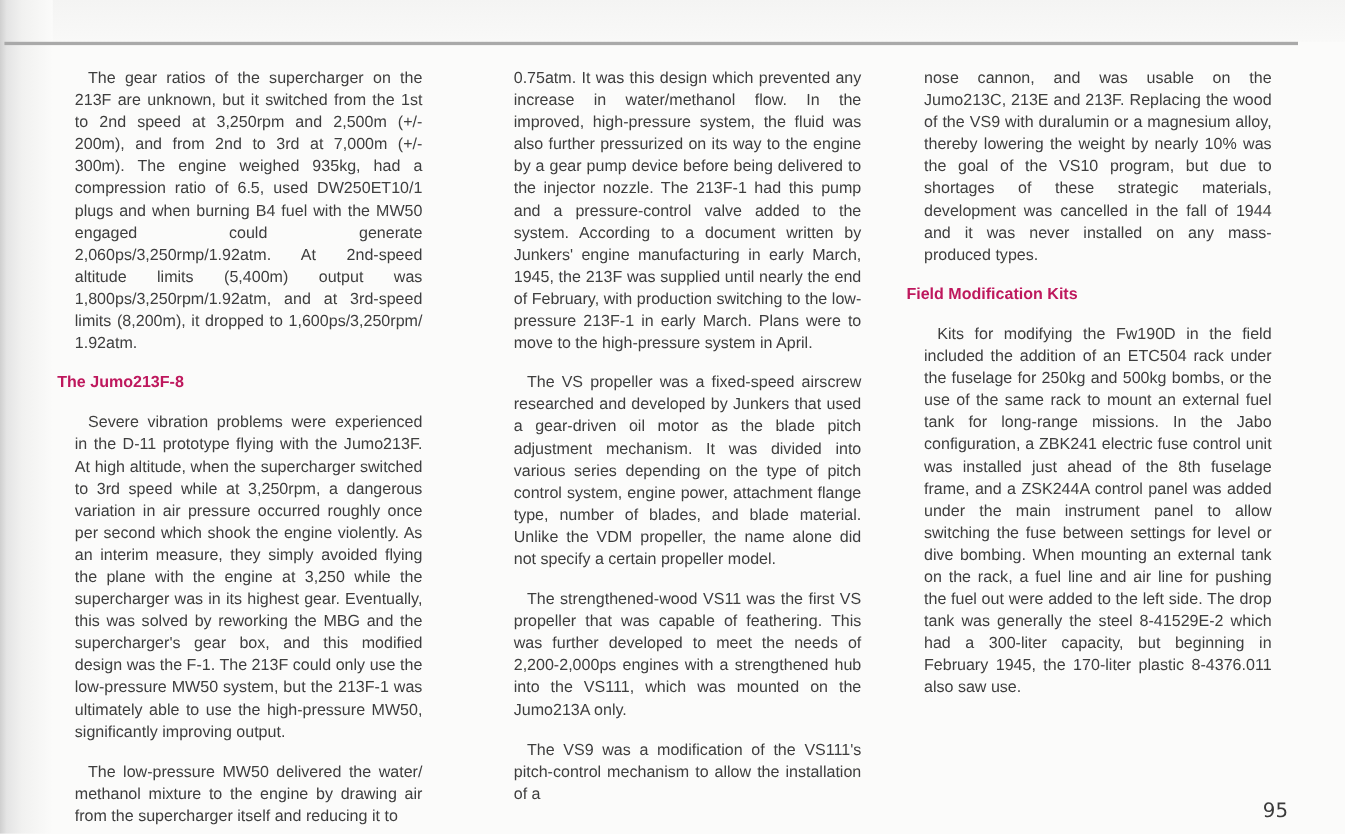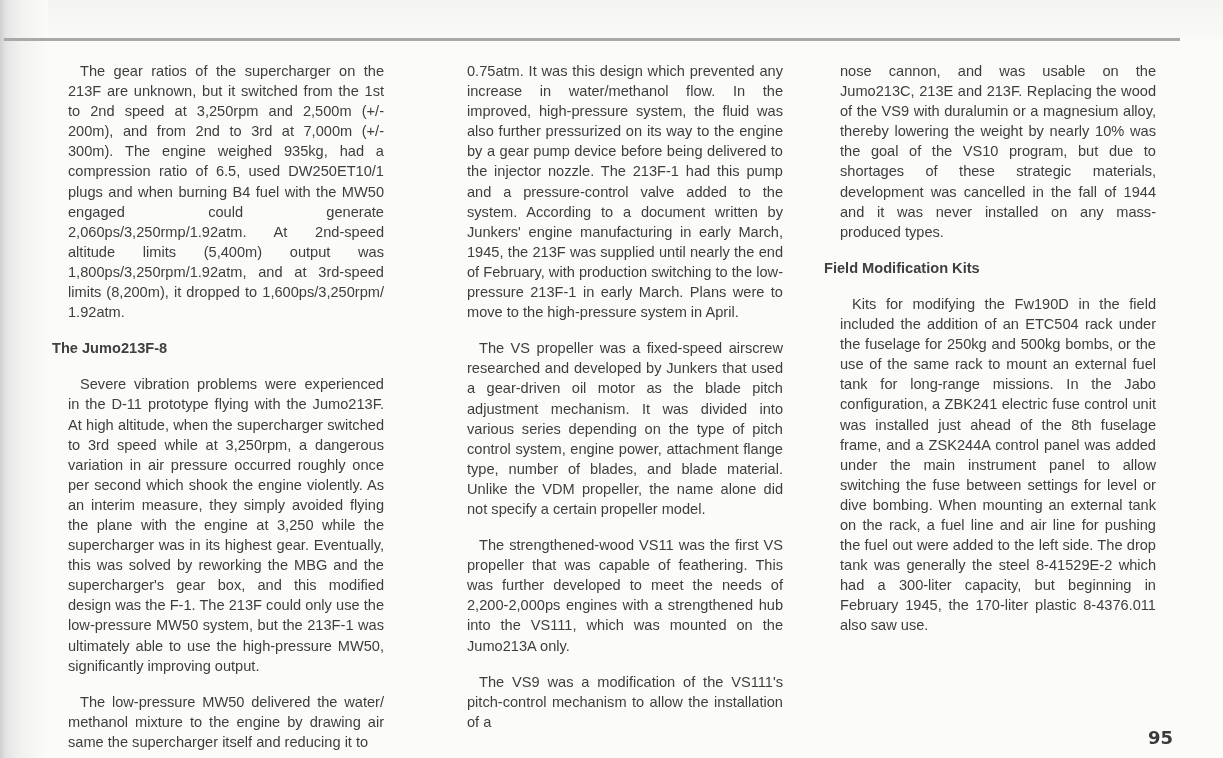--- a/index.html
+++ b/index.html
@@ -26,40 +26,40 @@
     font-size:14.6px; line-height:20.1px;
     text-align:justify; hyphens:none;
   }
   #col1 { left:52px; }
   #col2 { left:451px; }
   #col3 { left:824px; }
   .col p { margin:16px; text-indent:12px; }
   .col p.cont { text-indent:0; }
   .col h3 {
     margin:6px 0 0 0; font-size:14.6px; line-height:20.1px;
-    font-weight:bold; color:#404040;
+    font-weight:bold; color:#be185d;
   }
   .page-num {
     position:absolute; left:1148px; top:727px;
-    font-family:"DejaVu Sans", sans-serif; font-weight:bold;
+    font-family:"DejaVu Sans", sans-serif; font-weight:normal;
     font-size:18px; color:#3a3a3a;
   }
 </style>
 </head>
 <body>
 
 <div class="top-band"></div>
 <div class="gutter"></div>
 <div class="rule"></div>
 
 <div class="col" id="col1">
   <p class="cont" style="text-indent:12px;">The gear ratios of the supercharger on the 213F are unknown, but it switched from the 1st to 2nd speed at 3,250rpm and 2,500m (+/- 200m), and from 2nd to 3rd at 7,000m (+/- 300m).  The engine weighed 935kg, had a compression ratio of 6.5, used DW250ET10/1 plugs and when burning B4 fuel with the MW50 engaged could generate 2,060ps/3,250rmp/1.92atm.  At 2nd-speed altitude limits (5,400m) output was 1,800ps/3,250rpm/1.92atm, and at 3rd-speed limits (8,200m), it dropped to 1,600ps/3,250rpm/ 1.92atm.</p>
   <h3>The Jumo213F-8</h3>
   <p>Severe vibration problems were experienced in the D-11 prototype flying with the Jumo213F.  At high altitude, when the supercharger switched to 3rd speed while at 3,250rpm, a dangerous variation in air pressure occurred roughly once per second which shook the engine violently.  As an interim measure, they simply avoided flying the plane with the engine at 3,250 while the supercharger was in its highest gear.  Eventually, this was solved by reworking the MBG and the supercharger's gear box, and this modified design was the F-1.  The 213F could only use the low-pressure MW50 system, but the 213F-1 was ultimately able to use the high-pressure MW50, significantly improving output.</p>
-  <p>The low-pressure MW50 delivered the water/ methanol mixture to the engine by drawing air same the supercharger itself and reducing it to</p>
+  <p>The low-pressure MW50 delivered the water/ methanol mixture to the engine by drawing air from the supercharger itself and reducing it to</p>
 </div>
 
 <div class="col" id="col2">
   <p class="cont">0.75atm.  It was this design which prevented any increase in water/methanol flow.  In the improved, high-pressure system, the fluid was also further pressurized on its way to the engine by a gear pump device before being delivered to the injector nozzle.  The 213F-1 had this pump and a pressure-control valve added to the system.  According to a document written by Junkers' engine manufacturing in early March, 1945, the 213F was supplied until nearly the end of February, with production switching to the low-pressure 213F-1 in early March.  Plans were to move to the high-pressure system in April.</p>
   <p>The VS propeller was a fixed-speed airscrew researched and developed by Junkers that used a gear-driven oil motor as the blade pitch adjustment mechanism.  It was divided into various series depending on the type of pitch control system, engine power, attachment flange type, number of blades, and blade material.  Unlike the VDM propeller, the name alone did not specify a certain propeller model.</p>
   <p>The strengthened-wood VS11 was the first VS propeller that was capable of feathering.  This was further developed to meet the needs of 2,200-2,000ps engines with a strengthened hub into the VS111, which was mounted on the Jumo213A only.</p>
   <p>The VS9 was a modification of the VS111's pitch-control mechanism to allow the installation of a</p>
 </div>
 
 <div class="col" id="col3">

